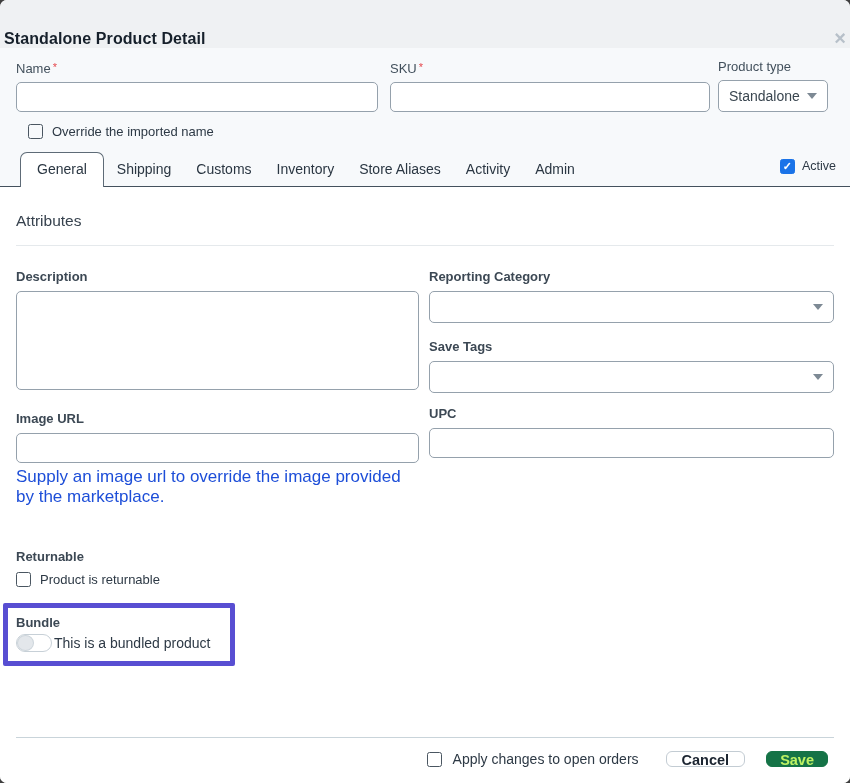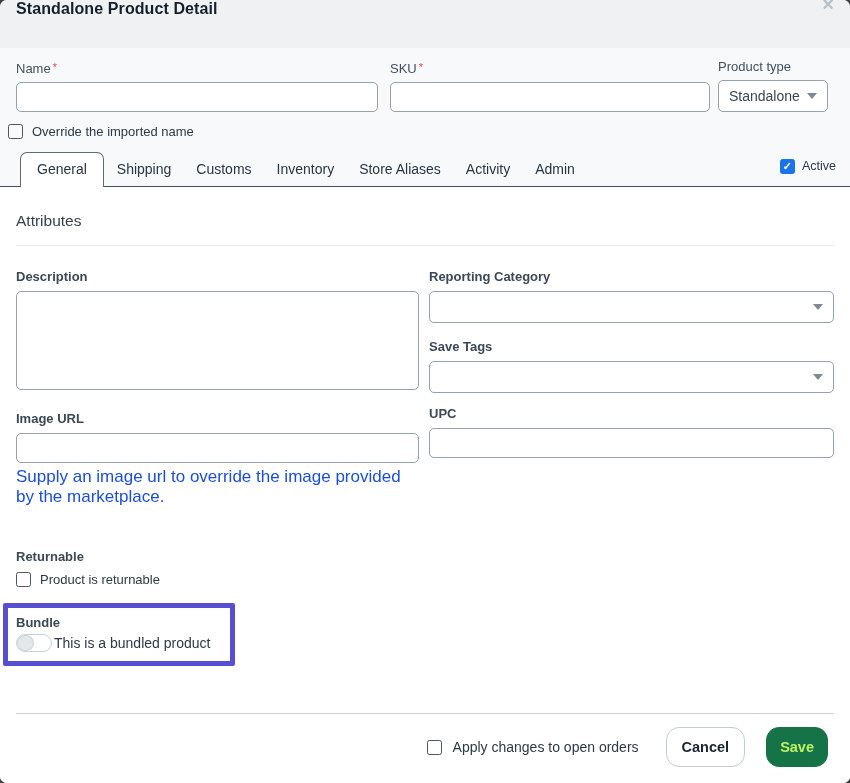--- a/index.html
+++ b/index.html
@@ -15,22 +15,22 @@
     border-radius: 7px;
     overflow: hidden;
     display: flex;
     flex-direction: column;
   }
   
   .modal-header {
     height: 48px;
     background: #eff1f3;
     display: flex;
-    align-items: flex-start;
-    padding: 0 16px;
+    align-items: flex-end;
+    padding: 0 4px;
     flex: 0 0 auto;
   }
   .modal-title { font-size: 16px; font-weight: bold; color: #16202b; letter-spacing: .1px; }
   .close-x {
     margin-left: auto;
     color: #b7c0c9;
     font-size: 20px;
     font-weight: bold;
     line-height: 1;
     cursor: pointer;
@@ -95,21 +95,21 @@
     border: 1.5px solid #4a5661;
     border-radius: 2.5px;
     background: transparent;
     display: inline-flex;
     align-items: center;
     justify-content: center;
     flex: 0 0 auto;
   }
   .cb.checked { background: #1a73e8; border-color: #1a73e8; }
   .cb .checkmark { color: #ffffff; font-size: 11px; font-weight: bold; line-height: 1; }
-  .override-row { padding: 0 8px; margin-top: 12px; }
+  .override-row { padding: 0 28px; margin-top: 12px; }
   
   .tabbar-row {
     display: flex;
     align-items: flex-end;
     border-bottom: 1px solid #44515d;
     margin-top: 9px;
     padding: 0 14px 0 20px;
   }
   .tab {
     font-size: 14px;
@@ -201,22 +201,22 @@
     align-items: center;
     justify-content: flex-end;
     padding: 13px 22px 16px 16px;
     gap: 0;
   }
   .footer-row .check-row { font-size: 14px; gap: 11px; }
   .btn {
     font-family: "Liberation Sans", sans-serif;
     font-size: 14.5px;
     font-weight: bold;
-    border-radius: 13px;
-    height: 40px;
+    border-radius: 6px;
+    height: 16px;
     cursor: pointer;
   }
   .btn-cancel {
     margin-left: 27px;
     padding: 0 15px;
     background: #ffffff;
     color: #1b2430;
     border: 1px solid #c3ccd3;
   }
   .btn-save {

